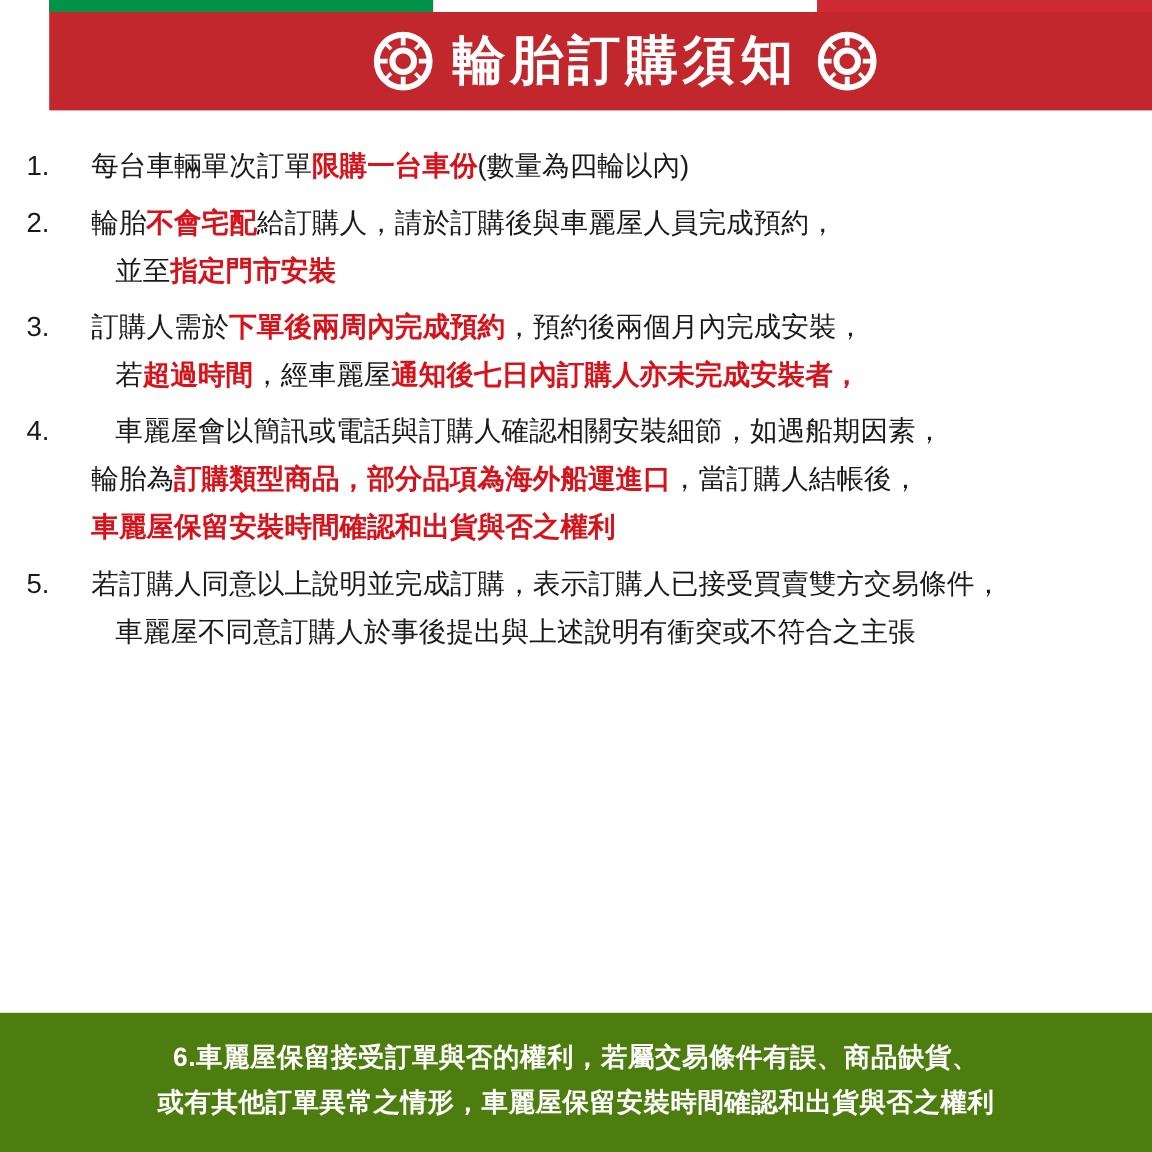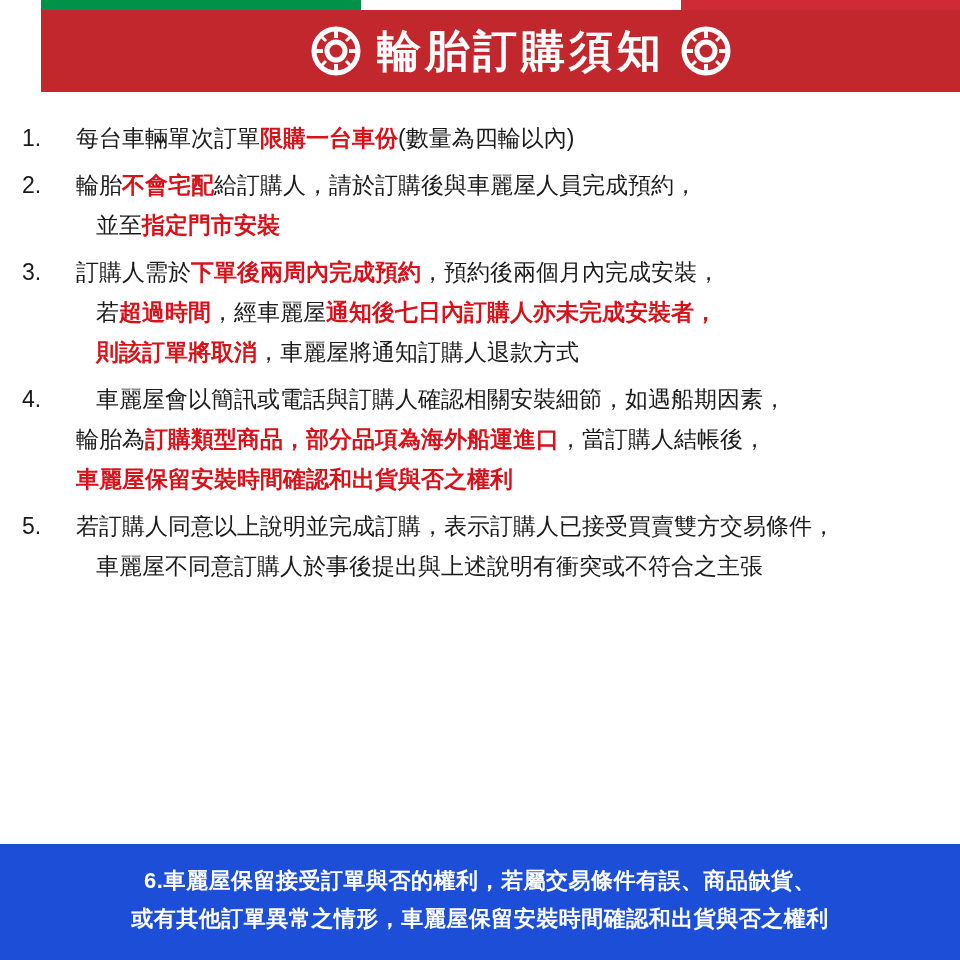--- a/index.html
+++ b/index.html
@@ -105,21 +105,21 @@
     color: #d8121a;
     font-weight: bold;
   }
 
   
   .footer {
     position: absolute;
     left: 0;
     bottom: 0;
     width: 100%;
-    background: #1d4ed8;
+    background: #4d7c0f;
     padding: 18px 0 22px 0;
     box-sizing: border-box;
     text-align: center;
   }
   .footer-line {
     color: #ffffff;
     font-size: 22px;
     font-weight: bold;
     line-height: 38px;
     letter-spacing: 0.5px;
@@ -173,21 +173,20 @@
         <div class="line"><span>輪胎</span><span class="hl">不會宅配</span><span>給訂購人，請於訂購後與車麗屋人員完成預約，</span></div>
         <div class="line indent"><span>並至</span><span class="hl">指定門市安裝</span></div>
       </div>
     </div>
 
     <div class="item">
       <div class="num">3.</div>
       <div class="lines">
         <div class="line"><span>訂購人需於</span><span class="hl">下單後兩周內完成預約</span><span>，預約後兩個月內完成安裝，</span></div>
         <div class="line indent"><span>若</span><span class="hl">超過時間</span><span>，經車麗屋</span><span class="hl">通知後七日內訂購人亦未完成安裝者，</span></div>
-        <div class="line indent"><span class="hl">則該訂單將取消</span><span>，車麗屋將通知訂購人退款方式</span></div>
       </div>
     </div>
 
     <div class="item">
       <div class="num">4.</div>
       <div class="lines">
         <div class="line indent"><span>車麗屋會以簡訊或電話與訂購人確認相關安裝細節，如遇船期因素，</span></div>
         <div class="line"><span>輪胎為</span><span class="hl">訂購類型商品，部分品項為海外船運進口</span><span>，當訂購人結帳後，</span></div>
         <div class="line"><span class="hl">車麗屋保留安裝時間確認和出貨與否之權利</span></div>
       </div>

